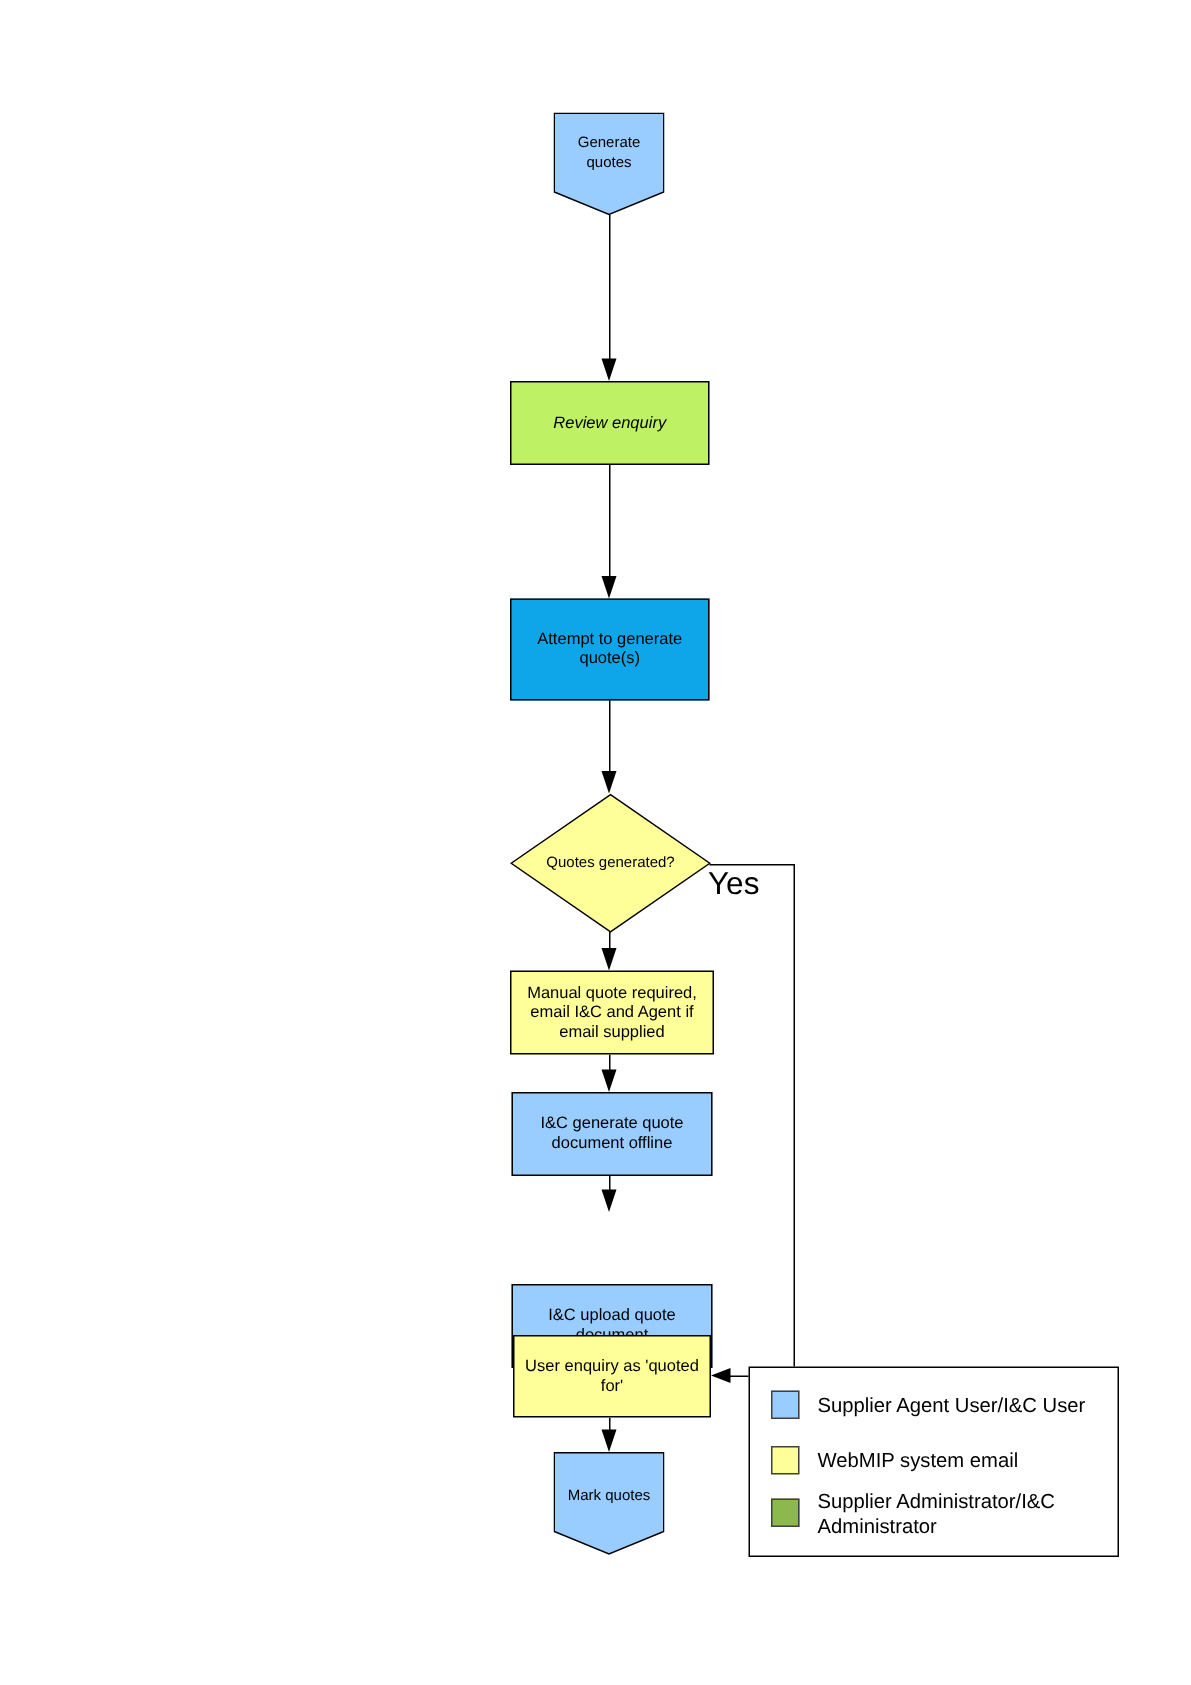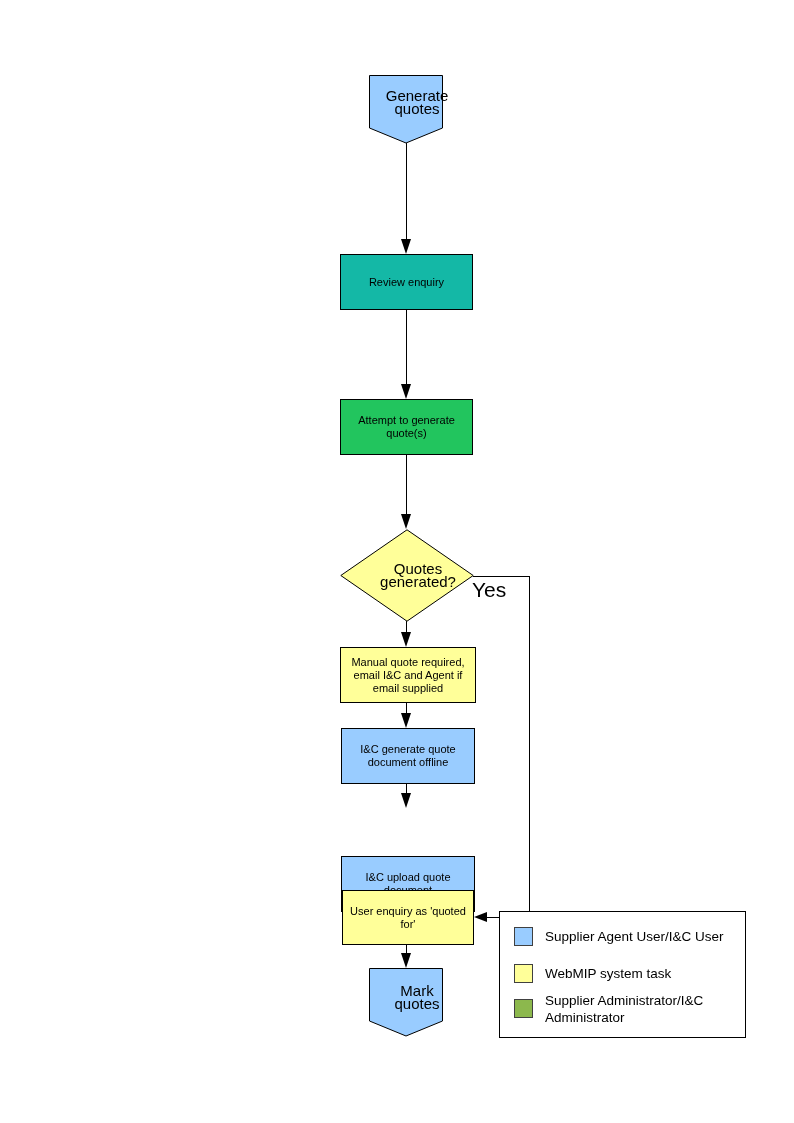--- a/index.html
+++ b/index.html
@@ -17,23 +17,22 @@
     display:flex; align-items:center; justify-content:center;
     text-align:center;
     font-size:11px; line-height:13px;
   }
   .rect { border:1px solid #000; }
   .shape-svg { position:absolute; display:block; }
   .shape-label {
     position:absolute;
     display:flex; align-items:center; justify-content:center;
     text-align:center;
-    font-size:15px; line-height:13px;
+    font-size:10px; line-height:13px;
     pointer-events:none;
-    margin-left:11px;
   }
   .vline { position:absolute; width:1px; background:#000; }
   .hline { position:absolute; height:1px; background:#000; }
   .arrow-down {
     position:absolute; width:0; height:0;
     border-left:5px solid transparent;
     border-right:5px solid transparent;
     border-top:15px solid #000;
   }
   .arrow-left {
@@ -96,25 +95,25 @@
   <div class="hline" style="left:473px; top:576px; width:57px;"></div>
   <div class="vline" style="left:529px; top:576px; height:341px;"></div>
   <div class="hline" style="left:486px; top:917px; width:44px;"></div>
   <div class="arrow-left" style="left:474px; top:912px;"></div>
 
   <svg class="shape-svg" style="left:369px; top:75px;" width="74" height="69" viewBox="0 0 74 69">
     <polygon points="0.5,0.5 73.5,0.5 73.5,53 37,68 0.5,53" stroke="#000000" stroke-width="1" fill="#99CCFF"></polygon>
   </svg>
   <div class="shape-label" style="left:369px; top:77px; width:74px; height:50px;">Generate quotes</div>
 
-  <div class="node rect" style="left: 340px; top: 254px; width: 133px; height: 56px; background-color: #14b8a6;">
+  <div class="node rect" style="left: 340px; top: 254px; width: 133px; height: 56px; background-color: #bef264; font-style: italic;">
     <span>Review enquiry</span>
   </div>
 
-  <div class="node rect" style="left: 340px; top: 399px; width: 133px; height: 56px; background-color: #22c55e;">
+  <div class="node rect" style="left: 340px; top: 399px; width: 133px; height: 68px; background-color: #0ea5e9;">
     <span>Attempt to generate quote(s)</span>
   </div>
 
   <svg class="shape-svg" style="left:340px; top:529px;" width="134" height="93" viewBox="0 0 134 93">
     <polygon points="67,0.8 133.2,46.5 67,92.2 0.8,46.5" stroke="#000000" stroke-width="1" fill="#FFFF99"></polygon>
   </svg>
   <div class="shape-label" style="left:364px; top:552px; width:86px; height:46px;">Quotes generated?</div>
 
   <div class="branch-label" style="left:472px; top:578px;">Yes</div>
   <div class="branch-label" style="left:376px; top:644px;margin-left:29px;">No</div>
@@ -138,19 +137,19 @@
   <svg class="shape-svg" style="left:369px; top:968px;" width="74" height="69" viewBox="0 0 74 69">
     <polygon points="0.5,0.5 73.5,0.5 73.5,53 37,68 0.5,53" stroke="#000000" stroke-width="1" fill="#99CCFF"></polygon>
   </svg>
   <div class="shape-label" style="left:369px; top:977px; width:74px; height:40px;">Mark quotes</div>
 
   <div class="legend">
     <div class="swatch" style="top: 15px; background-color: rgb(153, 204, 255);"></div>
     <div class="legend-label" style="top:15px; height:19px; width:200px;">Supplier Agent User/I&amp;C User</div>
 
     <div class="swatch" style="top: 52px; background-color: rgb(255, 255, 153);"></div>
-    <div class="legend-label" style="top:52px; height:19px; width:200px;">WebMIP system task</div>
+    <div class="legend-label" style="top:52px; height:19px; width:200px;">WebMIP system email</div>
 
     <div class="swatch" style="top: 87px; background-color: rgb(140, 184, 77);"></div>
     <div class="legend-label" style="top:80px; width:185px;">Supplier Administrator/I&amp;C Administrator</div>
   </div>
 
 </div>
 
 </body></html>

